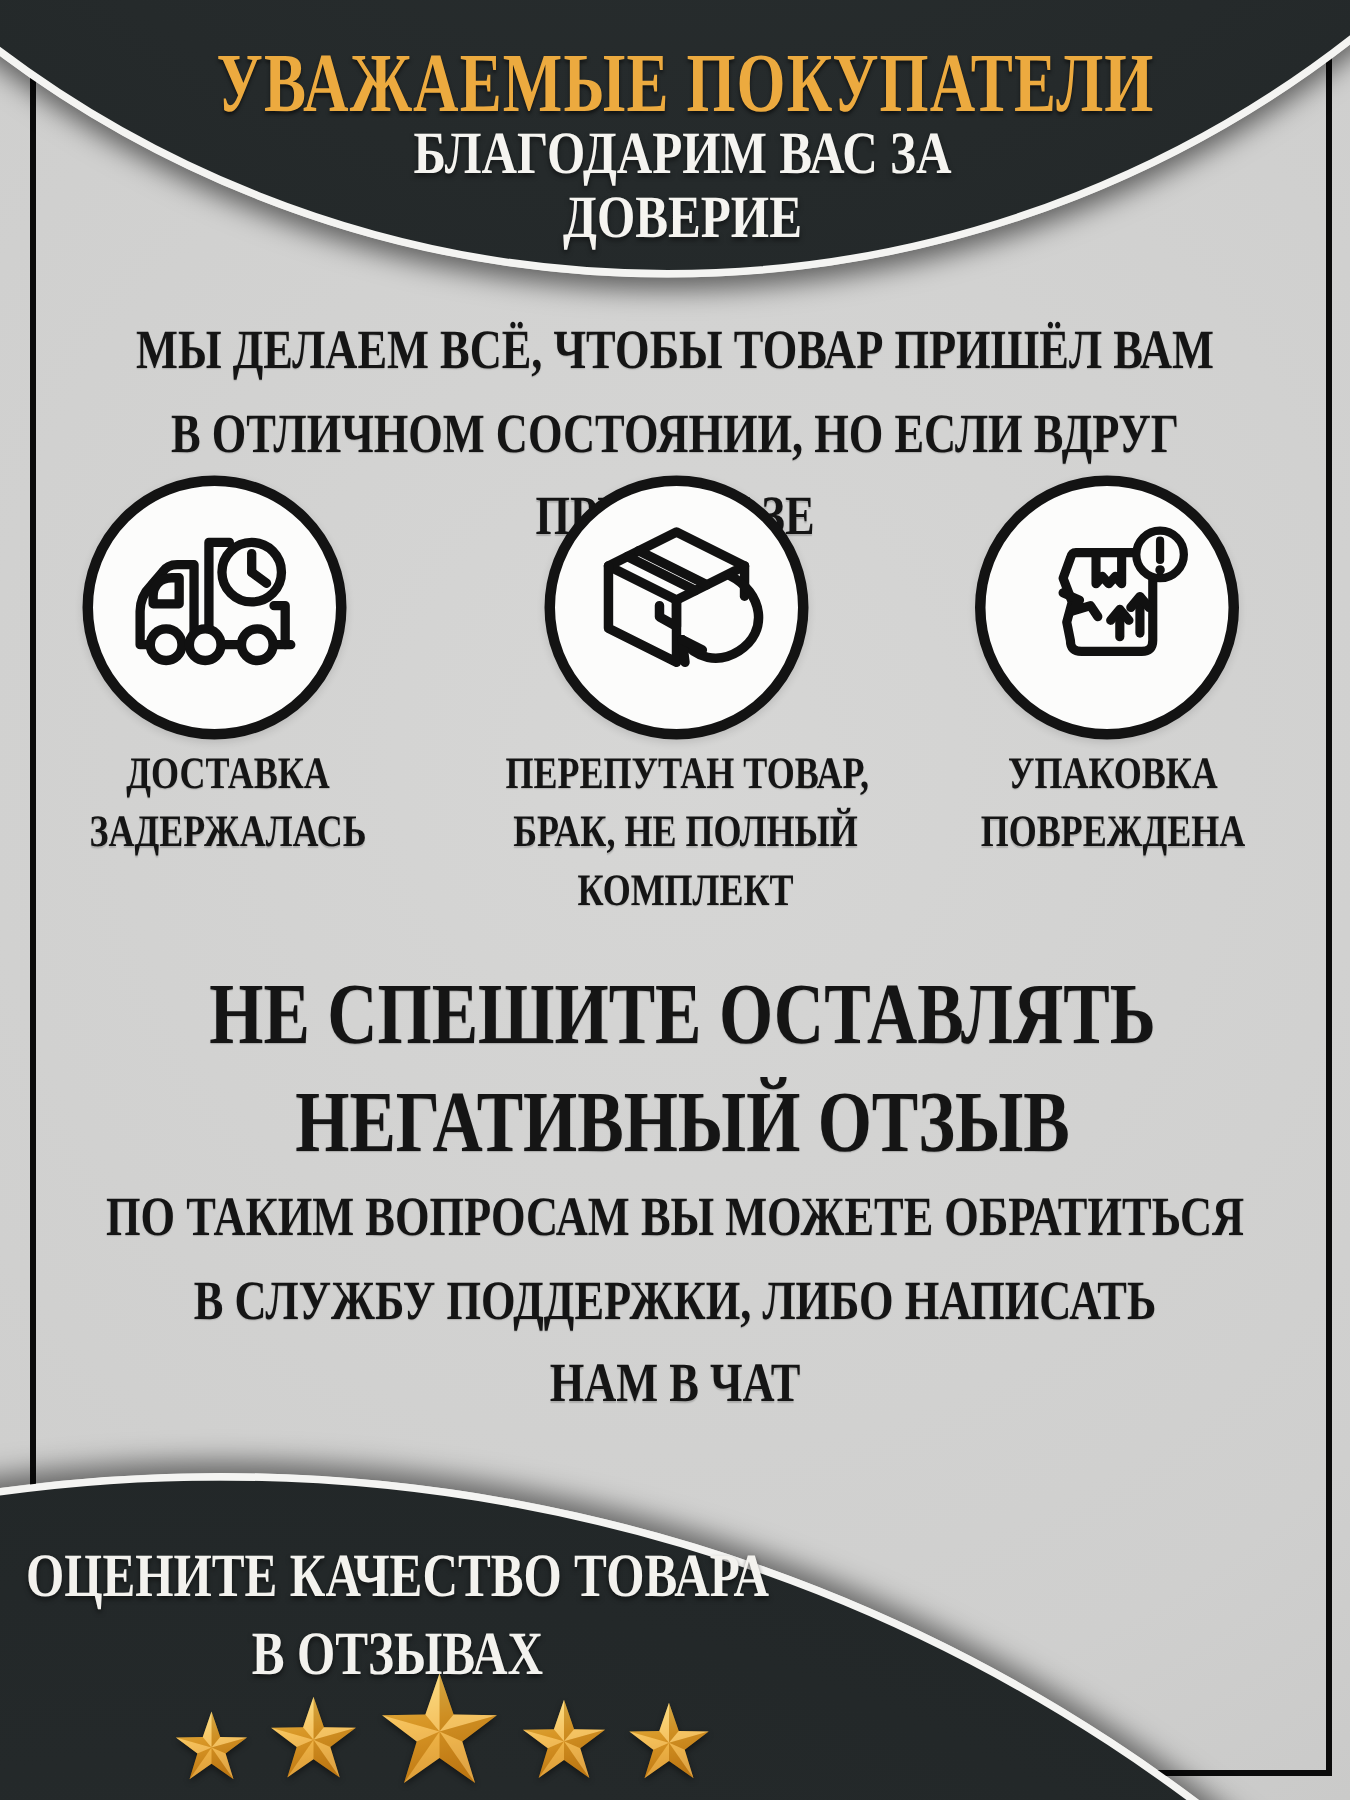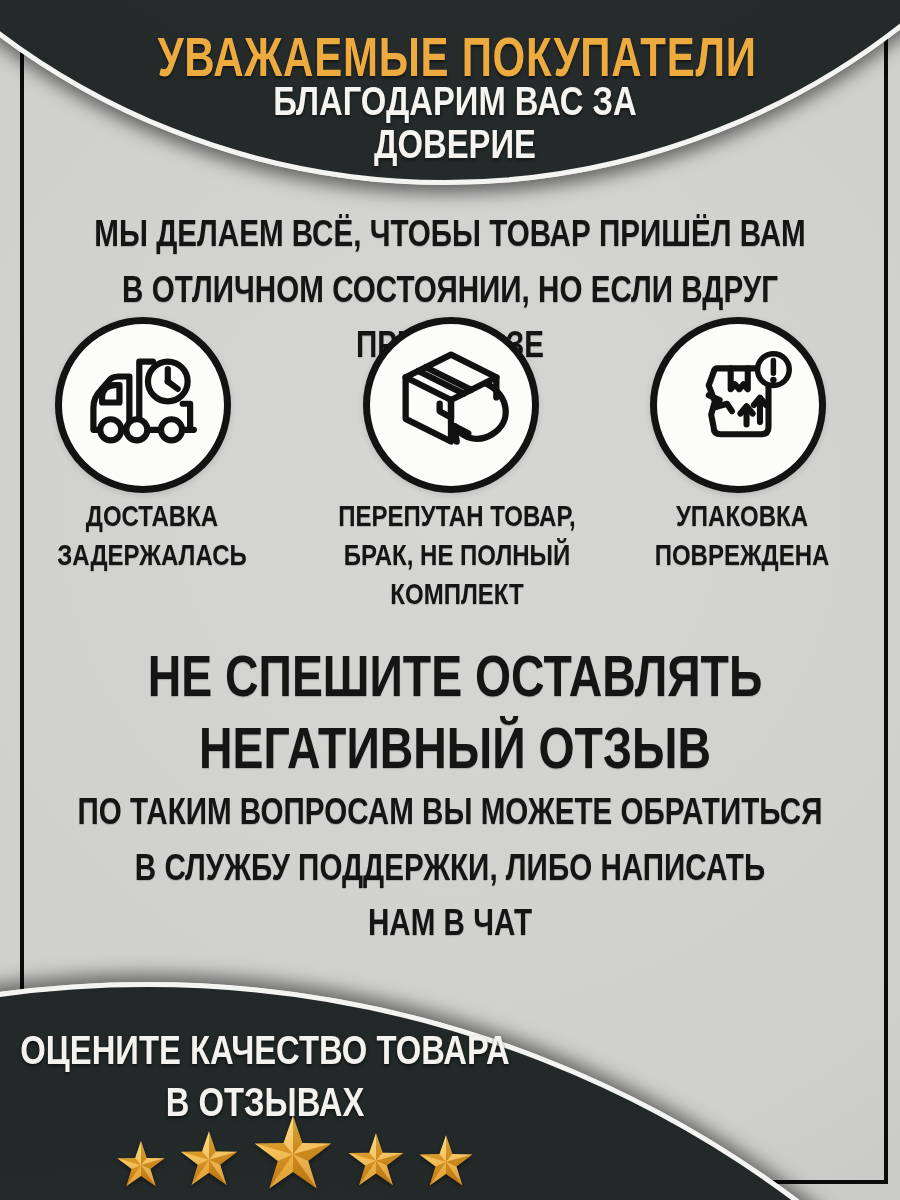--- a/index.html
+++ b/index.html
@@ -1,19 +1,19 @@
 <!DOCTYPE html>
 <html><head>
 <meta charset="utf-8">
 <style>
   html,body{margin:0;padding:0;}
   body{width:900px;height:1200px;overflow:hidden;background:#d2d2d2;}
   .page{position:relative;width:900px;height:1200px;overflow:hidden;
         background:radial-gradient(ellipse 120% 90% at 50% 42%, #d6d6d5 0%, #cfcfce 60%, #c3c3c2 100%);
-        font-family:Liberation Sans, sans-serif;}
+        font-family:Liberation Serif, serif;}
   .frame{position:absolute;left:20px;top:18px;width:868px;height:1166px;
          border:4px solid #0b0b0b;box-sizing:border-box;z-index:1;}
   .curve{position:absolute;border-radius:50%;box-sizing:border-box;z-index:2;
          background:radial-gradient(circle at 50% 55%, #2b3132 0%, #252a2b 55%, #1f2425 100%);
          border:5px solid #f4f4f2;}
   .curve.top{left:-299px;top:-1303px;width:1488px;height:1488px;
          box-shadow:0 10px 18px -2px rgba(0,0,0,.55);}
   .curve.bottom{left:-938px;top:982px;width:2170px;height:2170px;
          box-shadow:0 -10px 18px -2px rgba(0,0,0,.5);}
   .cond{position:absolute;font-weight:bold;text-align:center;white-space:pre;

